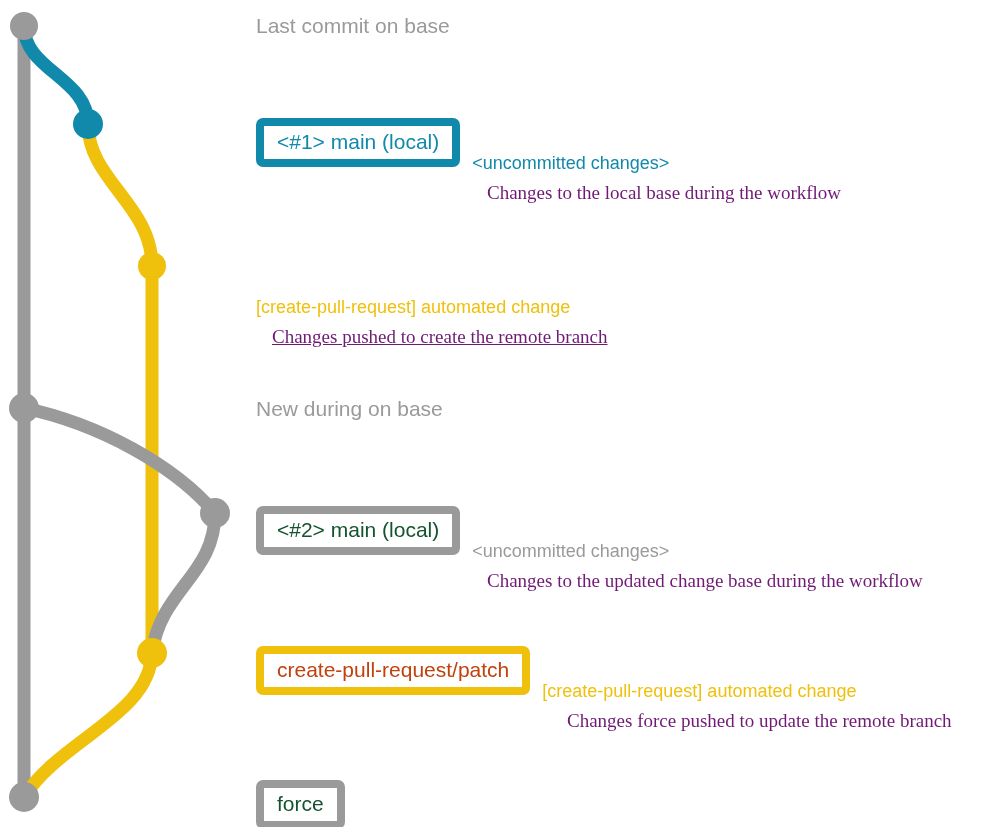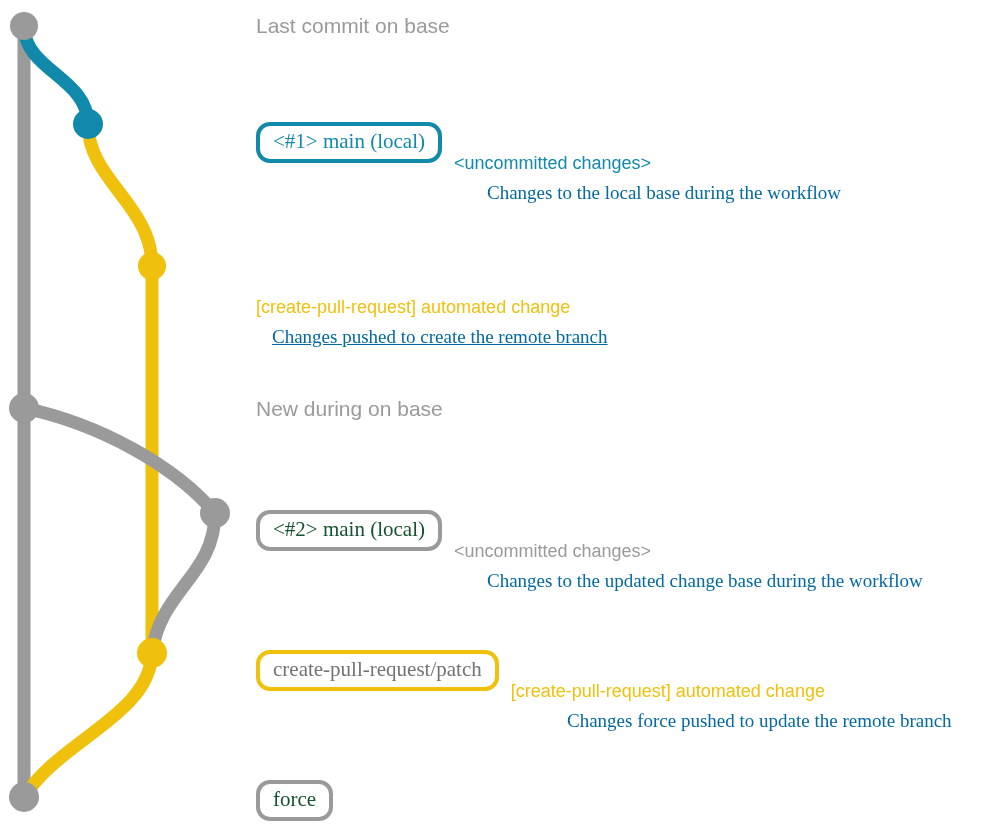--- a/index.html
+++ b/index.html
@@ -43,52 +43,51 @@
   .row-main {
     display: flex;
     flex-direction: row;
     align-items: center;
     white-space: nowrap;
   }
 
   
   .pill {
     display: inline-block;
-    border: 4px solid #0f172a;
-    border-radius: 14px;
+    border: 8px solid #0f172a;
+    border-radius: 7px;
     padding: 3px 13px 5px 13px;
     font-size: 21px;
     line-height: 25px;
     color: #9a9a9a;
     background: transparent;
     margin-right: 12px;
-    font-family: Liberation Serif, serif;
   }
   .pill.blue  { border-color: #1189ab; color: #1189ab; }
-  .pill.yellow{ border-color: #efc00c; color: #737373; }
+  .pill.yellow{ border-color: #efc00c; color: #c2410c; }
   .pill.gray  { border-color: #9a9a9a; color: #14532d; }
 
   
   .subject {
     font-size: 18px;
     line-height: 26px;
     color: #9a9a9a;
     white-space: nowrap;
     margin-top: 42px;
   }
   .subject.blue   { color: #1189ab; }
   .subject.yellow { color: #efc00c; }
   .subject.gray   { color: #9a9a9a; }
 
   
   .desc {
     font-family: "Liberation Serif", serif;
     font-size: 19px;
     line-height: 24px;
-    color: #0369a1;
+    color: #701a75;
     white-space: nowrap;
     margin-top: 5px;
   }
 
   
   .heading-only {
     position: absolute;
     font-size: 21px;
     line-height: 26px;
     white-space: nowrap;

